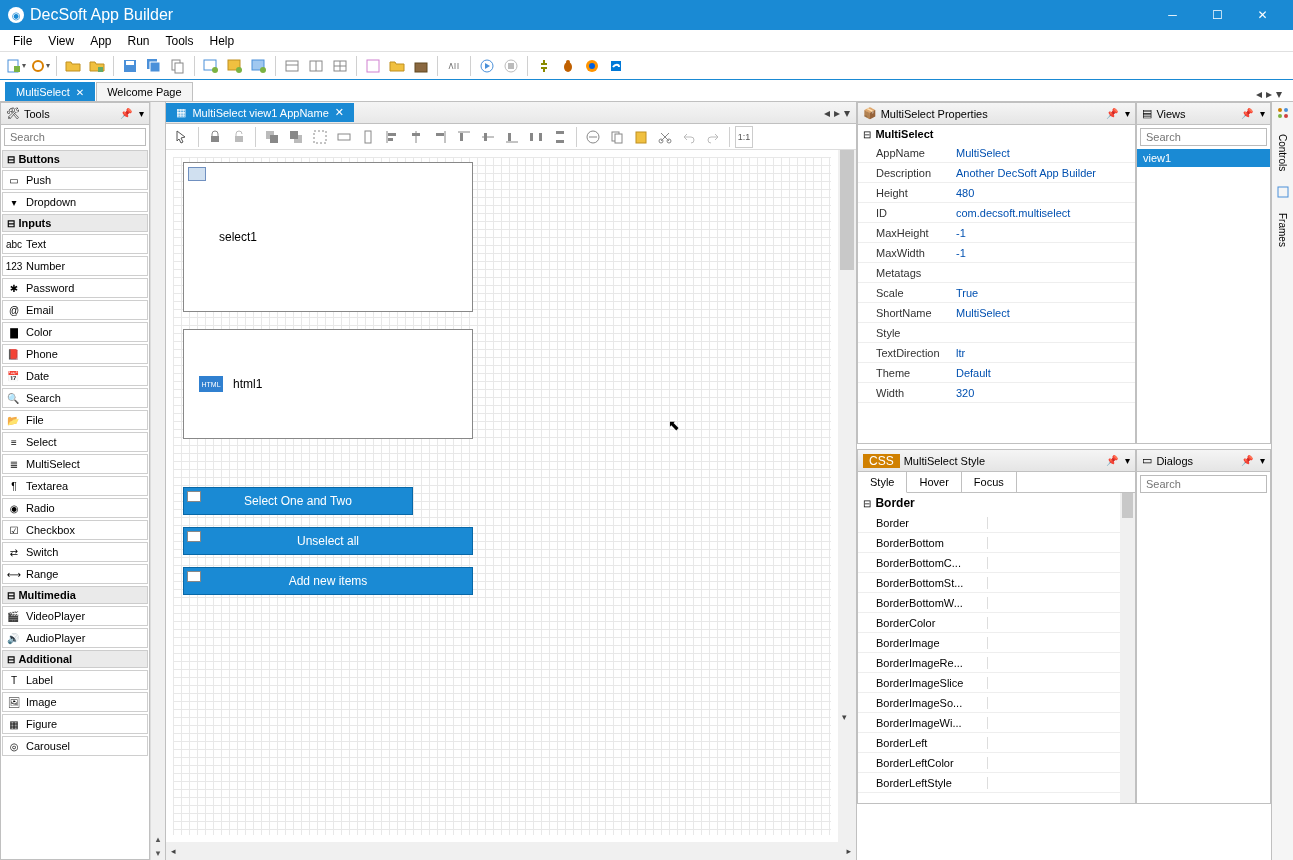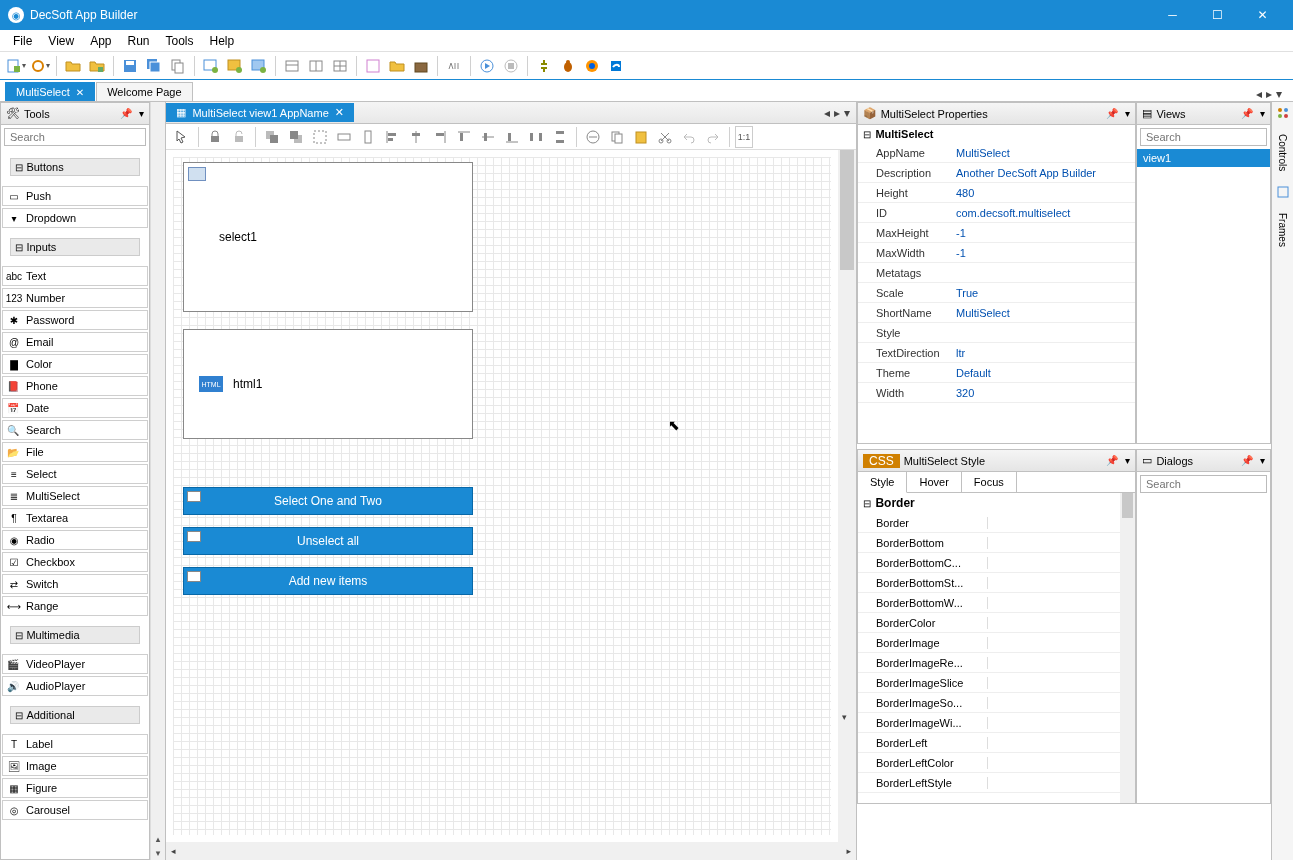--- a/index.html
+++ b/index.html
@@ -1,21 +1,21 @@
 <!DOCTYPE html>
 <html><head>
 <meta charset="utf-8">
 <style>
 * { box-sizing: border-box; margin: 0; padding: 0; font-family: 'Segoe UI', Tahoma, sans-serif; }
 body { width: 1293px; height: 860px; background: #fff; font-size: 12px; overflow: hidden; }
 
 
 .titlebar { height: 30px; background: #1a8ad4; color: #fff; display: flex; align-items: center; padding: 0 8px; }
 .titlebar .app-icon { width: 16px; height: 16px; background: #fff; border-radius: 50%; margin-right: 6px; display: flex; align-items: center; justify-content: center; color: #1a8ad4; font-size: 10px; }
-.titlebar .title { flex: 1; font-size: 12px; }
+.titlebar .title { flex: 1; font-size: 16px; }
 .titlebar .win-btns { display: flex; gap: 0; }
 .titlebar .win-btn { width: 45px; height: 30px; display: flex; align-items: center; justify-content: center; color: #fff; }
 
 
 .menubar { height: 22px; background: #fff; display: flex; align-items: center; padding: 0 5px; border-bottom: 1px solid #e0e0e0; }
 .menubar .menu-item { padding: 2px 8px; cursor: pointer; }
 
 
 .toolbar-row { height: 28px; background: #fff; display: flex; align-items: center; padding: 0 5px; border-bottom: 1px solid #1a8ad4; gap: 2px; }
 .tb-btn { width: 22px; height: 22px; display: flex; align-items: center; justify-content: center; border: 1px solid transparent; cursor: pointer; }
@@ -35,21 +35,21 @@
 
 
 .panel { display: flex; flex-direction: column; border: 1px solid #c0c0c0; }
 .panel-header { height: 22px; background: linear-gradient(#f5f5f5,#e5e5e5); display: flex; align-items: center; padding: 0 5px; border-bottom: 1px solid #c0c0c0; font-size: 11px; gap: 4px; }
 .panel-header .pin { margin-left: auto; font-size: 10px; }
 .panel-header .pin.arrow { margin-left: 2px; }
 .search-box { margin: 3px; padding: 2px 5px; border: 1px solid #bbb; font-size: 11px; width: calc(100% - 6px); color: #666; }
 
 
 .tools-panel { width: 150px; }
-.tool-cat { background: #eaeaea; border: 1px solid #ccc; padding: 2px 4px; font-weight: normal; font-size: 11px; display: flex; align-items: center; gap: 3px; margin: 9px; }
+.tool-cat { background: #eaeaea; border: 1px solid #ccc; padding: 2px 4px; font-weight: bold; font-size: 11px; display: flex; align-items: center; gap: 3px; margin: 1px; }
 .tool-cat::before { content: '⊟'; font-size: 10px; }
 .tool-item { border: 1px solid #cecece; margin: 1px; padding: 2px 4px; font-size: 11px; display: flex; align-items: center; gap: 5px; background: #fff; cursor: pointer; }
 .tool-item .ti-icon { width: 14px; height: 14px; display: inline-flex; align-items: center; justify-content: center; font-size: 10px; }
 .tool-scroll { display: flex; flex-direction: column; overflow: hidden; }
 .scroll-track { width: 15px; background: #f0f0f0; border-left: 1px solid #ddd; display: flex; flex-direction: column; justify-content: flex-end; align-items: center; }
 .scroll-arrows { font-size: 9px; color: #555; padding: 2px; }
 
 
 .designer-area { flex: 1; display: flex; flex-direction: column; border-left: 1px solid #c0c0c0; border-right: 1px solid #c0c0c0; }
 .designer-tabs { height: 22px; background: linear-gradient(#f5f5f5,#e8e8e8); display: flex; align-items: center; border-bottom: 1px solid #c0c0c0; }
@@ -561,21 +561,21 @@
     <div class="canvas-wrap">
       <div class="canvas">
         <div class="widget-box" style="left:10px;top:5px;width:290px;height:150px;">
           <div class="wicon" style="background:#d0e0f0;border:1px solid #7090c0;"></div>
           <span style="margin-left:20px;">select1</span>
         </div>
         <div class="widget-box" style="left:10px;top:172px;width:290px;height:110px;">
           <div class="wicon" style="background:#3080d0;color:#fff;width:24px;height:16px;font-size:7px;display:flex;align-items:center;justify-content:center;position:static;">HTML</div>
           <span>html1</span>
         </div>
-        <div class="widget-btn" style="left:10px;top:330px;width:290px;height:28px;">
+        <div class="widget-btn" style="left:10px;top:330px;width:230px;height:28px;">
           <div class="wicon"></div>
           <span>Select One and Two</span>
         </div>
         <div class="widget-btn" style="left:10px;top:370px;width:290px;height:28px;">
           <div class="wicon"></div>
           <span>Unselect all</span>
         </div>
         <div class="widget-btn" style="left:10px;top:410px;width:290px;height:28px;">
           <div class="wicon"></div>
           <span>Add new items</span>

